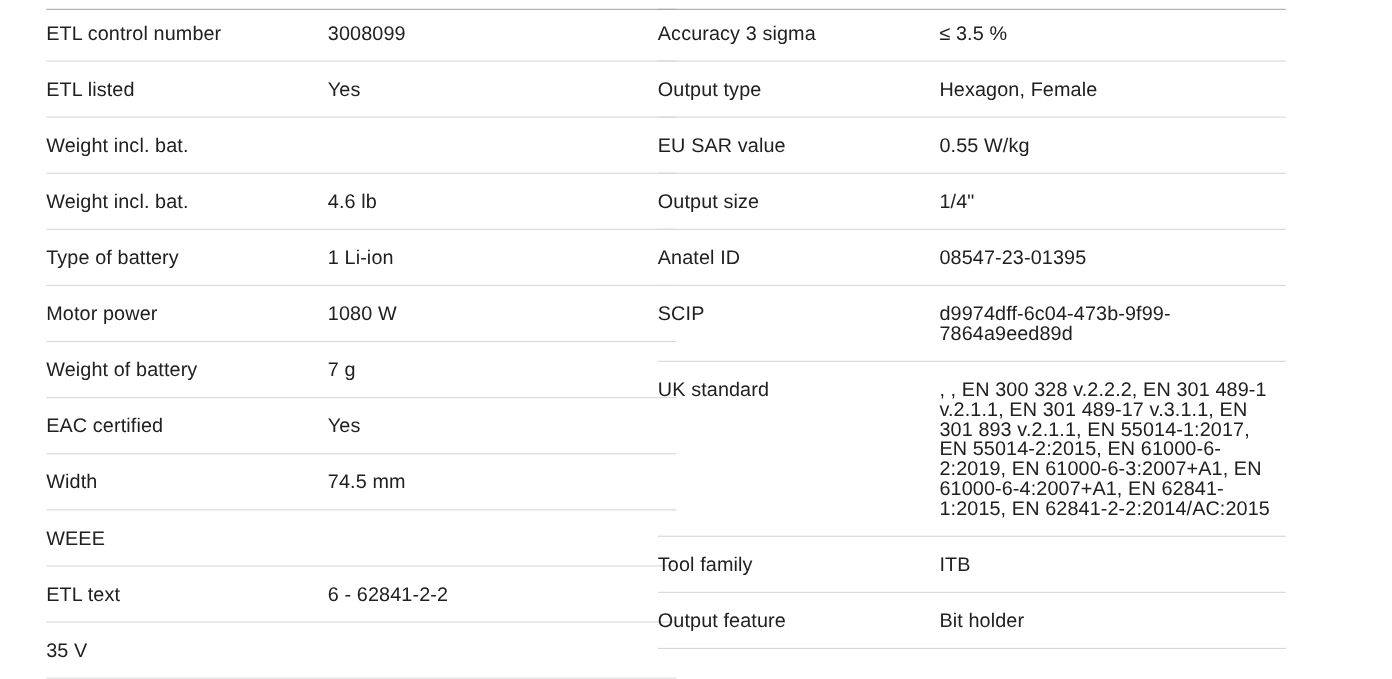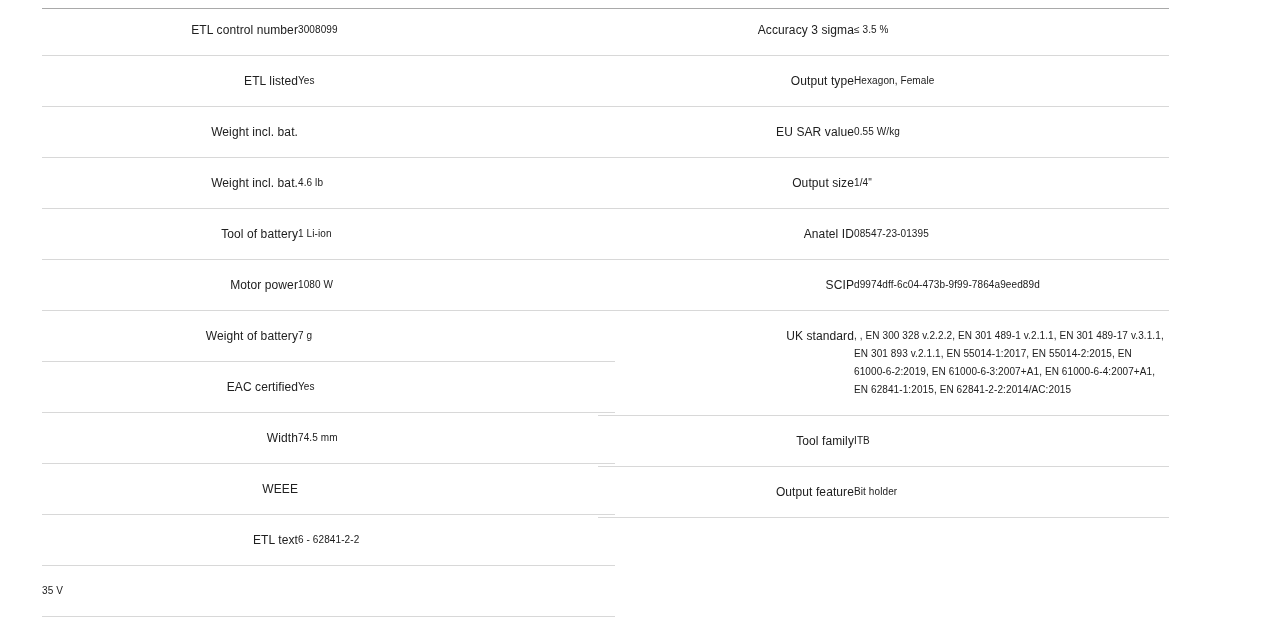--- a/index.html
+++ b/index.html
@@ -27,29 +27,28 @@
     display: flex;
     align-items: flex-start;
     border-bottom: 1px solid #d8d8d8;
     padding: 16px 0 16px 0;
     box-sizing: border-box;
   }
   .spec-row:first-child { padding-top: 12px; }
   .spec-label {
     flex: 0 0 256px;
     width: 256px;
-    font-size: 12px;
+    font-size: 18px;
     line-height: 18px;
     font-weight: 500;
     letter-spacing: 0.1px;
-    text-align: right;
   }
   .spec-value {
     flex: 1 1 auto;
-    font-size: 10px;
+    font-size: 18px;
     line-height: 18px;
     font-weight: 500;
     letter-spacing: 0.1px;
     padding-right: 4px;
     word-wrap: break-word;
   }
 </style>
 </head>
 <body>
 
@@ -63,21 +62,21 @@
       <div class="spec-value">Yes</div>
     </div>
     <div class="spec-row">
       <div class="spec-label">Weight incl. bat.</div>
     </div>
     <div class="spec-row">
       <div class="spec-label">Weight incl. bat.</div>
       <div class="spec-value">4.6 lb</div>
     </div>
     <div class="spec-row">
-      <div class="spec-label">Tool of battery</div>
+      <div class="spec-label">Type of battery</div>
       <div class="spec-value">1 Li-ion</div>
     </div>
     <div class="spec-row">
       <div class="spec-label">Motor power</div>
       <div class="spec-value">1080 W</div>
     </div>
     <div class="spec-row">
       <div class="spec-label">Weight of battery</div>
       <div class="spec-value">7 g</div>
     </div>

